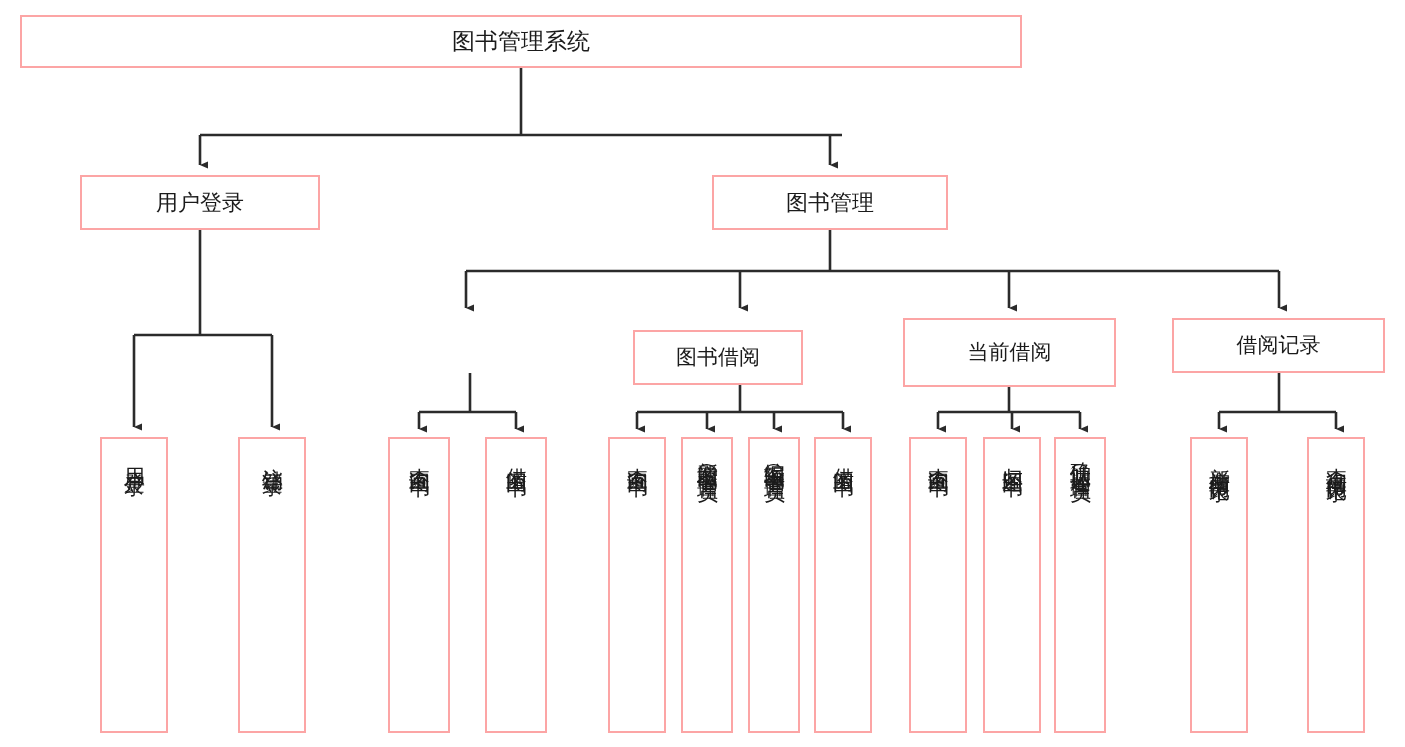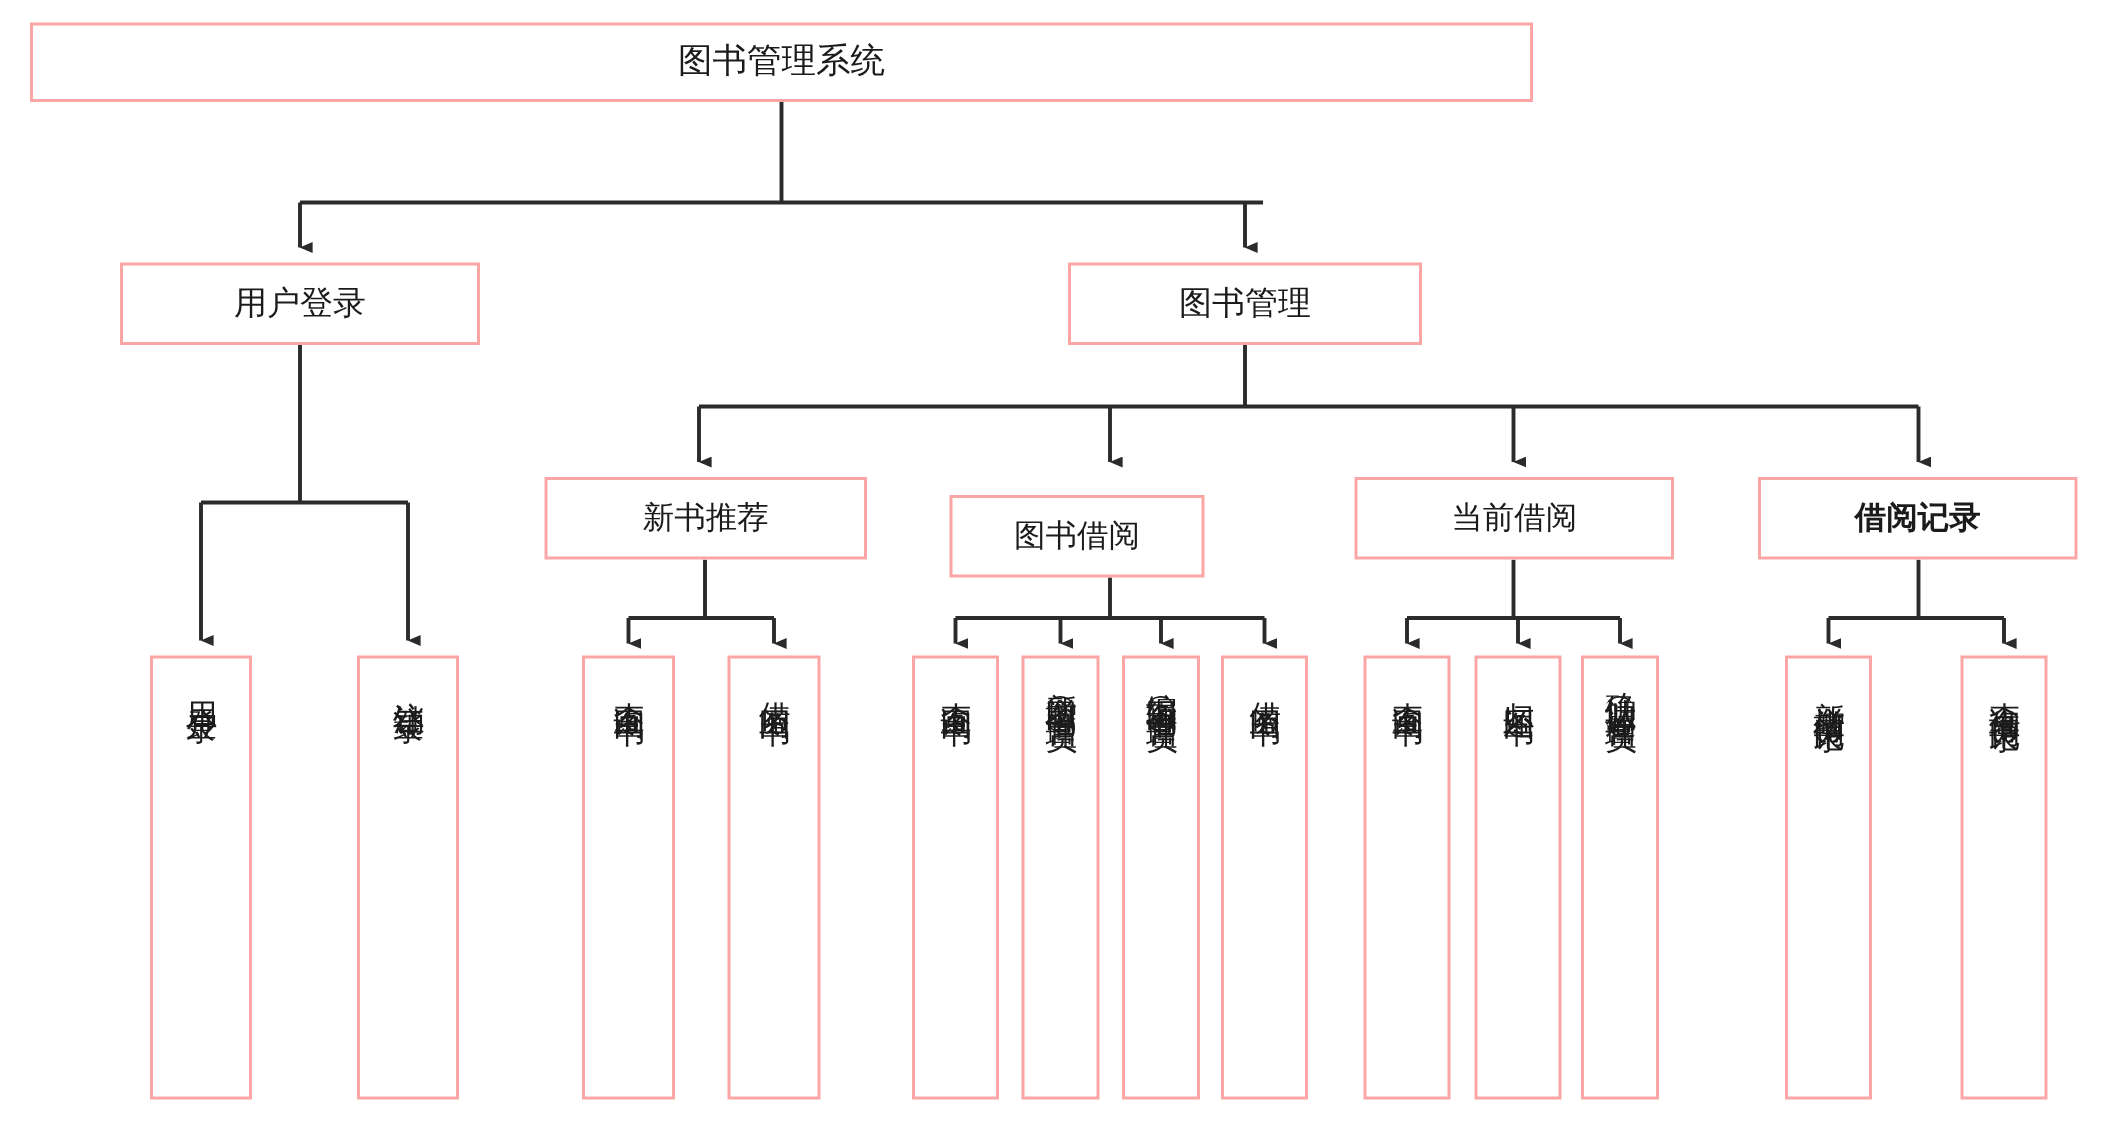--- a/index.html
+++ b/index.html
@@ -136,30 +136,27 @@
     <span class="node-label">图书管理系统</span>
   </div>
 
   <div class="node level1" style="left: 80px; top: 175px; width: 240px; height: 55px;">
     <span class="node-label">用户登录</span>
   </div>
   <div class="node level1" style="left: 712px; top: 175px; width: 236px; height: 55px;">
     <span class="node-label">图书管理</span>
   </div>
 
-  <div class="node level2" style="left: 363px; top: 318px; width: 215px; height: 55px;">
-    <span class="node-label">新书推荐</span>
-  </div>
   <div class="node level2" style="left: 633px; top: 330px; width: 170px; height: 55px;">
     <span class="node-label">图书借阅</span>
   </div>
-  <div class="node level2" style="left: 903px; top: 318px; width: 213px; height: 55px;">
+  <div class="node level2" style="left: 903px; top: 318px; width: 213px; height: 69px;">
     <span class="node-label">当前借阅</span>
   </div>
-  <div class="node level2" style="left: 1172px; top: 318px; width: 213px; height: 55px; font-weight: bold;">
+  <div class="node level2" style="left: 1172px; top: 318px; width: 213px; height: 55px;">
     <span class="node-label">借阅记录</span>
   </div>
 
   <div class="node leaf" style="left: 100px; top: 437px; width: 68px; height: 296px;">
     <span class="node-label">用户登录</span>
   </div>
   <div class="node leaf" style="left: 238px; top: 437px; width: 68px; height: 296px;">
     <span class="node-label">注销登录</span>
   </div>
   <div class="node leaf" style="left: 388px; top: 437px; width: 62px; height: 296px;">

